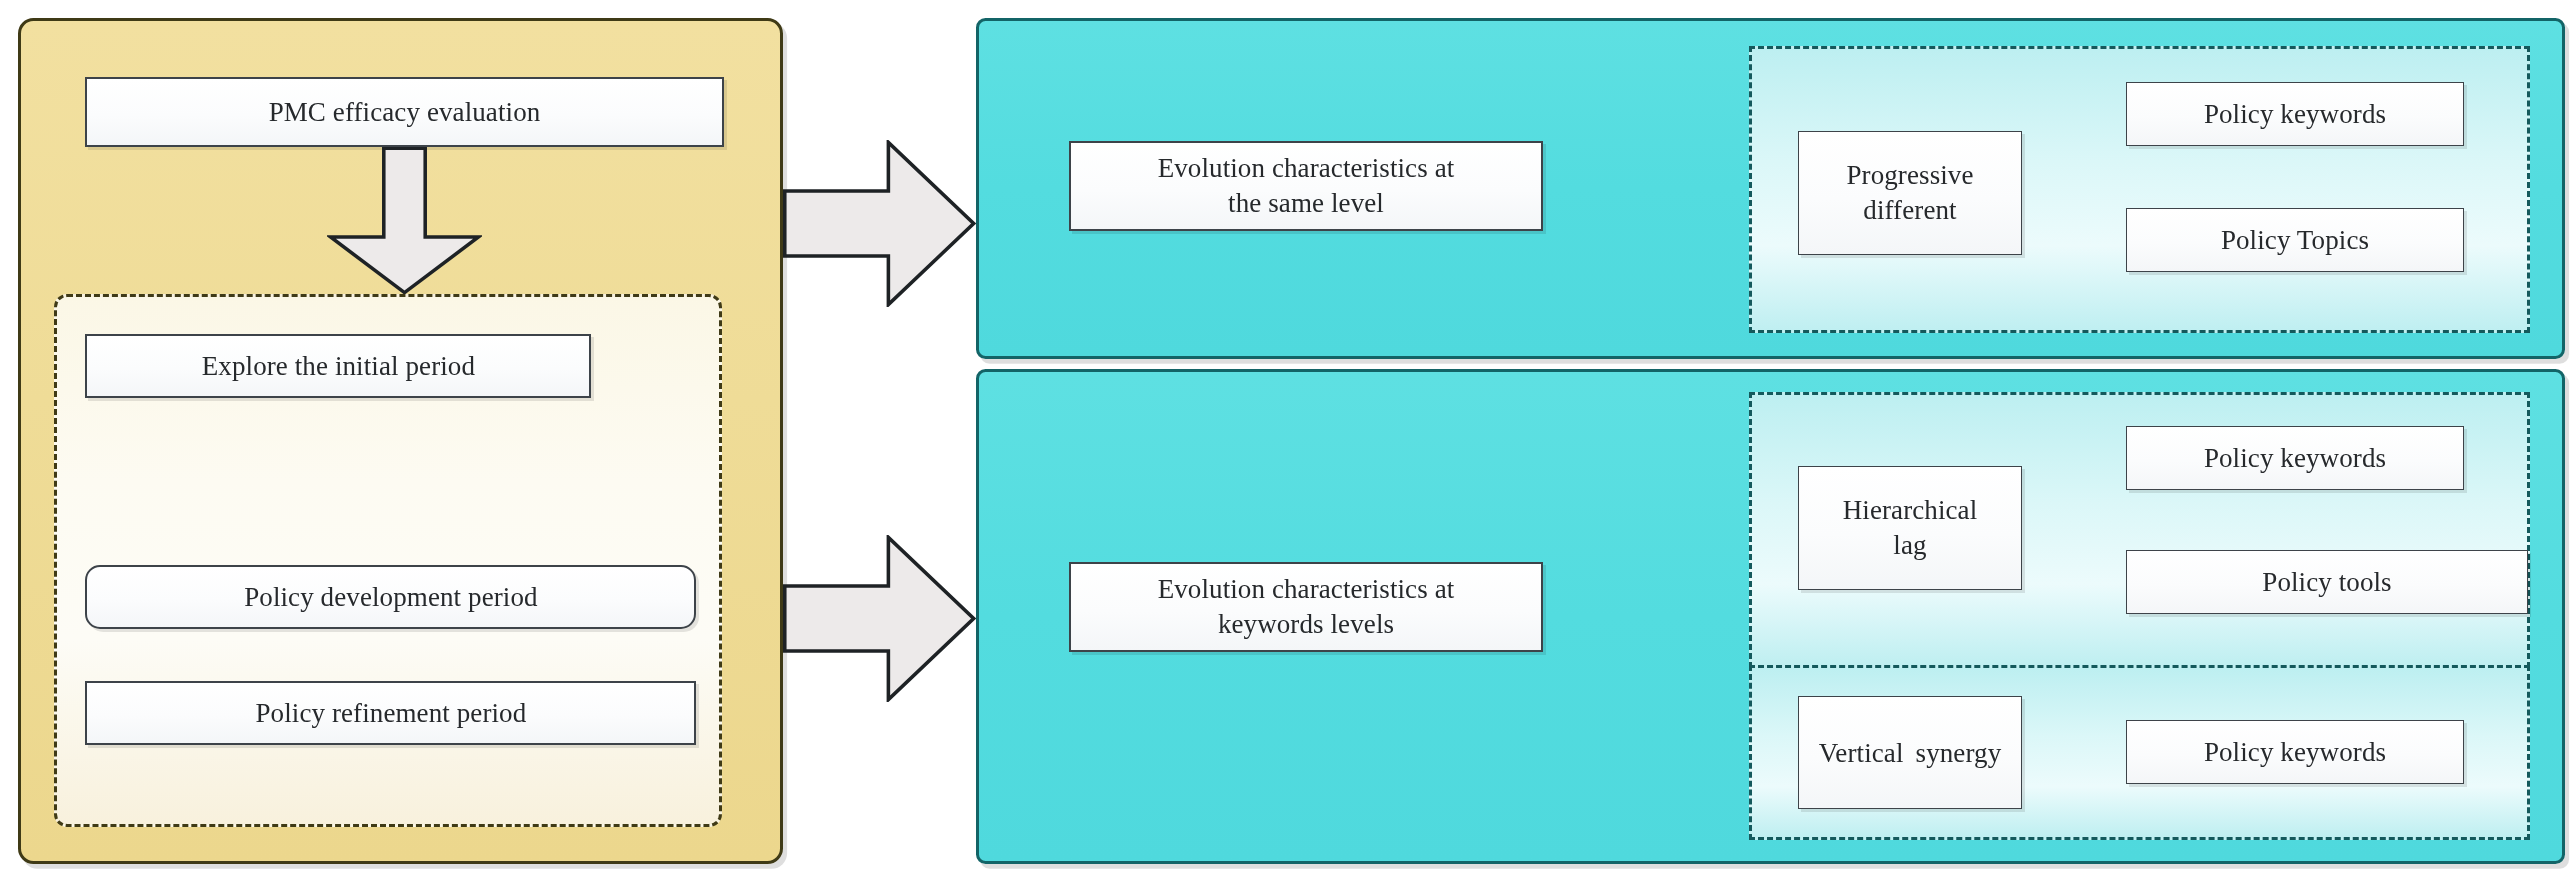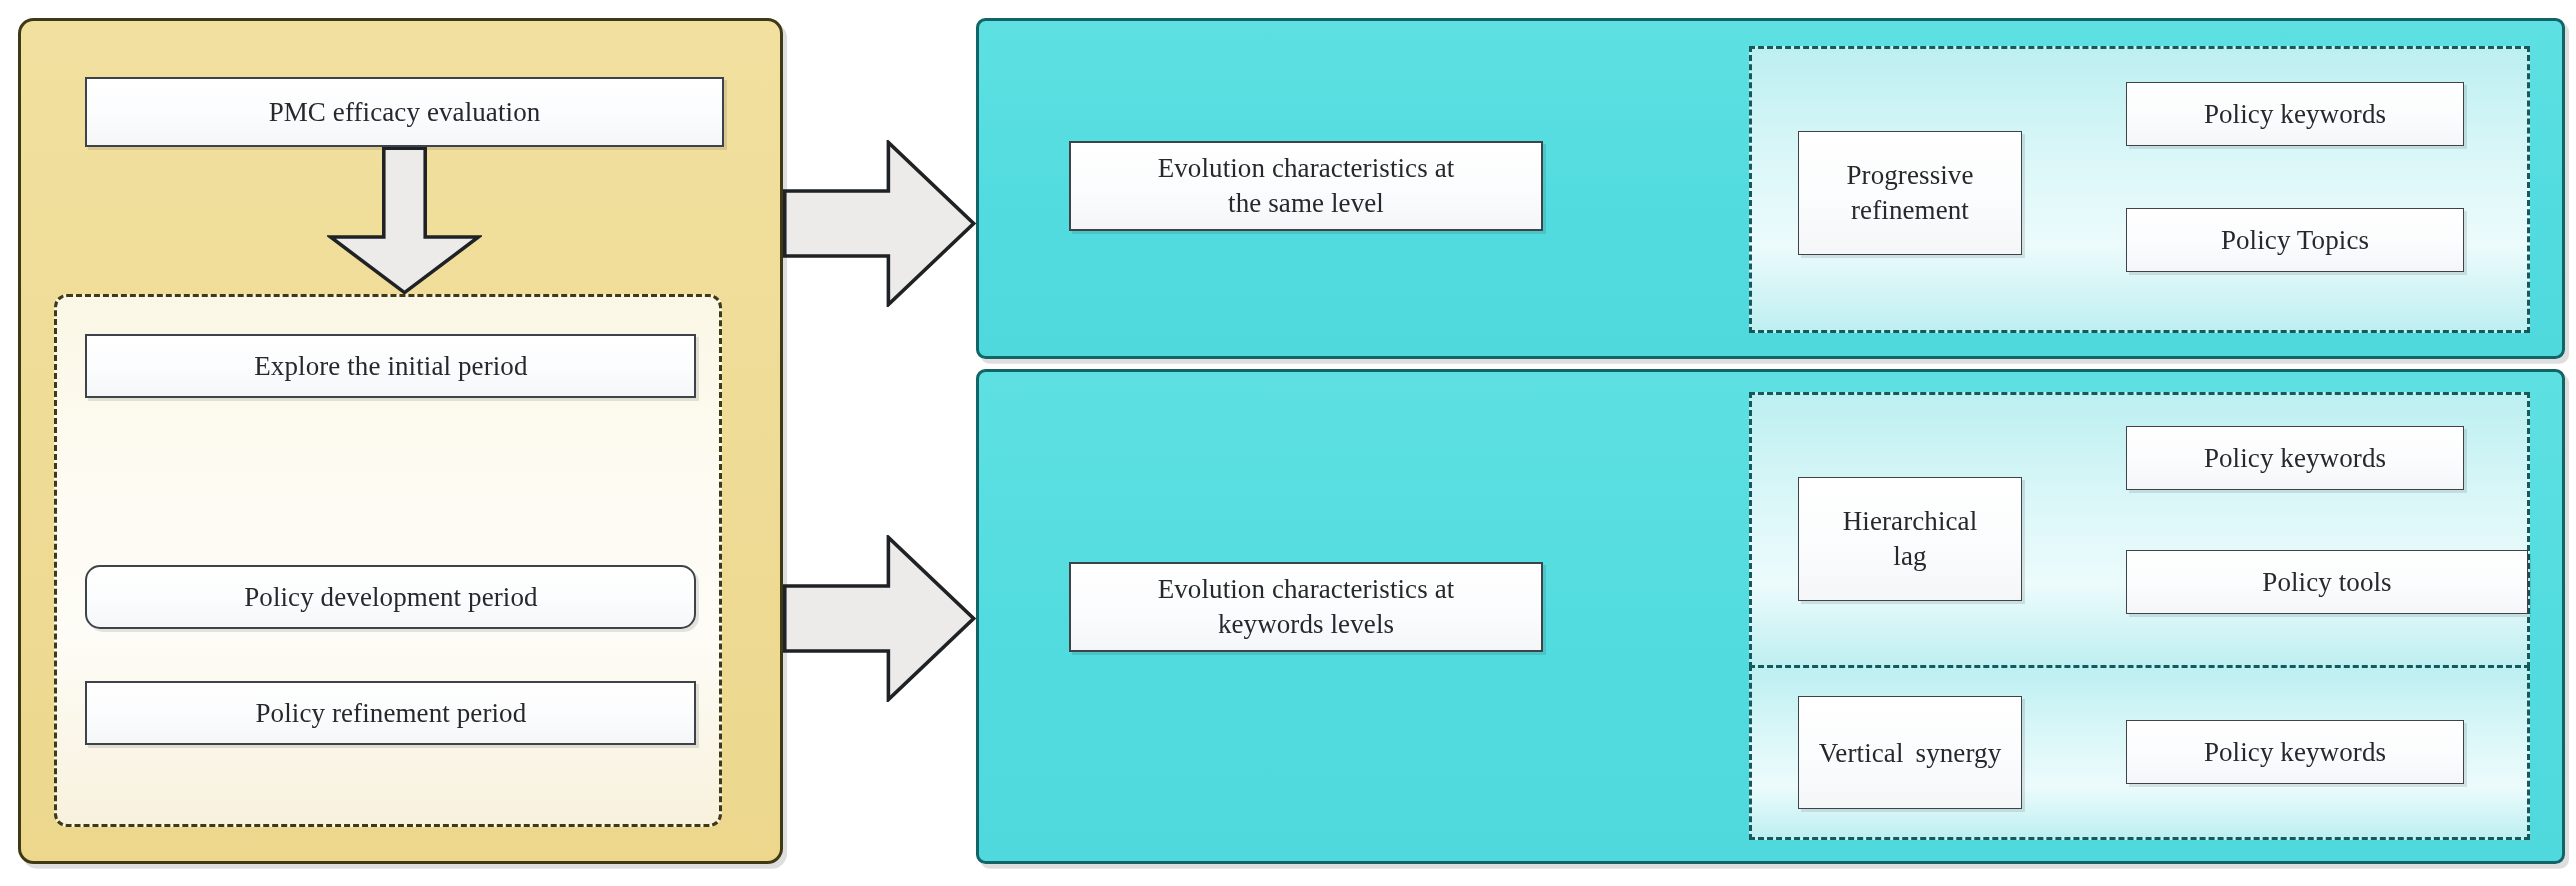--- a/index.html
+++ b/index.html
@@ -79,21 +79,21 @@
     </div>
 
     <div class="block-arrow" style="left:306px;top:126px;width:155px;height:148px;">
       <svg viewBox="0 0 262 250" preserveAspectRatio="none">
         <polygon points="96,2 166,2 166,152 256,152 131,246 6,152 96,152" fill="#EDEAEA" stroke="#1E2225" stroke-width="6" stroke-linejoin="miter"></polygon>
       </svg>
     </div>
 
     <div id="yellow-dashed">
 
-      <div class="wbox" style="left:28.4px;top:37px;width:611px;height:64px;">
+      <div class="wbox" style="left:28.4px;top:37px;width:506px;height:64px;">
         <span class="lbl">Explore the initial period</span>
       </div>
 
 
       <div class="wbox" style="left:28.4px;top:268px;width:611px;height:64px;border-radius:15px;">
         <span class="lbl">Policy development period</span>
       </div>
 
       <div class="wbox" style="left:28.4px;top:384px;width:611px;height:64px;">
         <span class="lbl">Policy refinement period</span>
@@ -118,21 +118,21 @@
 
     <div class="wbox" style="left:90px;top:120px;width:474px;height:90px;flex-direction:column;">
       <span class="lbl">Evolution characteristics at</span>
       <span class="lbl">the same level</span>
     </div>
 
     <div class="teal-dashed" style="left:770px;top:25px;width:781px;height:287px;">
 
       <div class="wbox thin" style="left:46px;top:82px;width:224px;height:124px;flex-direction:column;">
         <span class="lbl">Progressive</span>
-        <span class="lbl">refinement</span>
+        <span class="lbl">different</span>
       </div>
 
       <div class="wbox thin" style="left:374px;top:33px;width:338px;height:64px;">
         <span class="lbl">Policy keywords</span>
       </div>
 
       <div class="wbox thin" style="left:374px;top:159px;width:338px;height:64px;">
         <span class="lbl">Policy Topics</span>
       </div>
 
@@ -141,21 +141,21 @@
 
   <div id="teal-bottom" class="teal-panel">
 
     <div class="wbox" style="left:90px;top:190px;width:474px;height:90px;flex-direction:column;">
       <span class="lbl">Evolution characteristics at</span>
       <span class="lbl">keywords levels</span>
     </div>
 
     <div class="teal-dashed" style="left:770px;top:20px;width:781px;height:276px;">
 
-      <div class="wbox thin" style="left:46px;top:82px;width:224px;height:124px;flex-direction:column;">
+      <div class="wbox thin" style="left:46px;top:71px;width:224px;height:124px;flex-direction:column;">
         <span class="lbl">Hierarchical</span>
         <span class="lbl">lag</span>
       </div>
 
       <div class="wbox thin" style="left:374px;top:31px;width:338px;height:64px;">
         <span class="lbl">Policy keywords</span>
       </div>
 
       <div class="wbox thin" style="left:374px;top:155px;width:402px;height:64px;">
         <span class="lbl">Policy tools</span>

